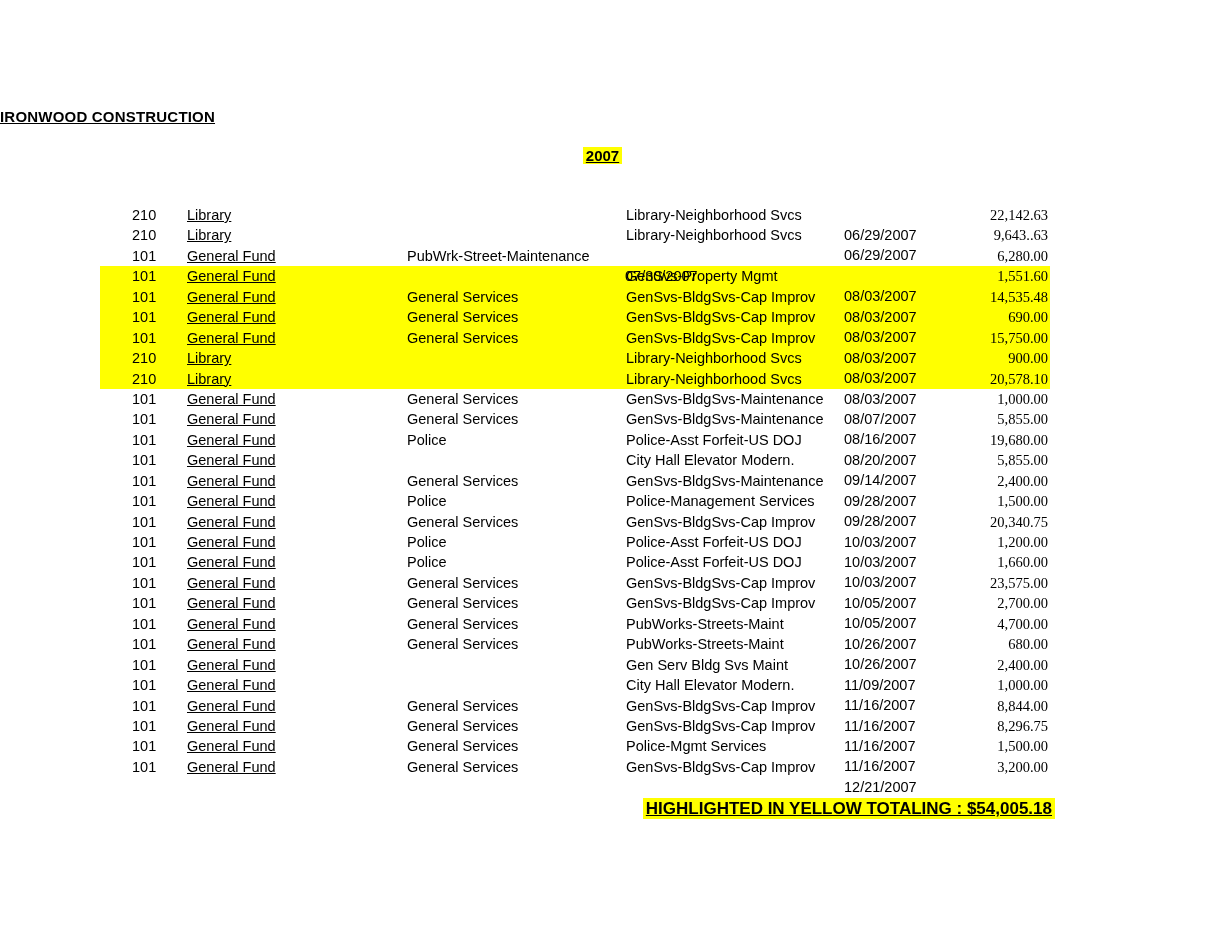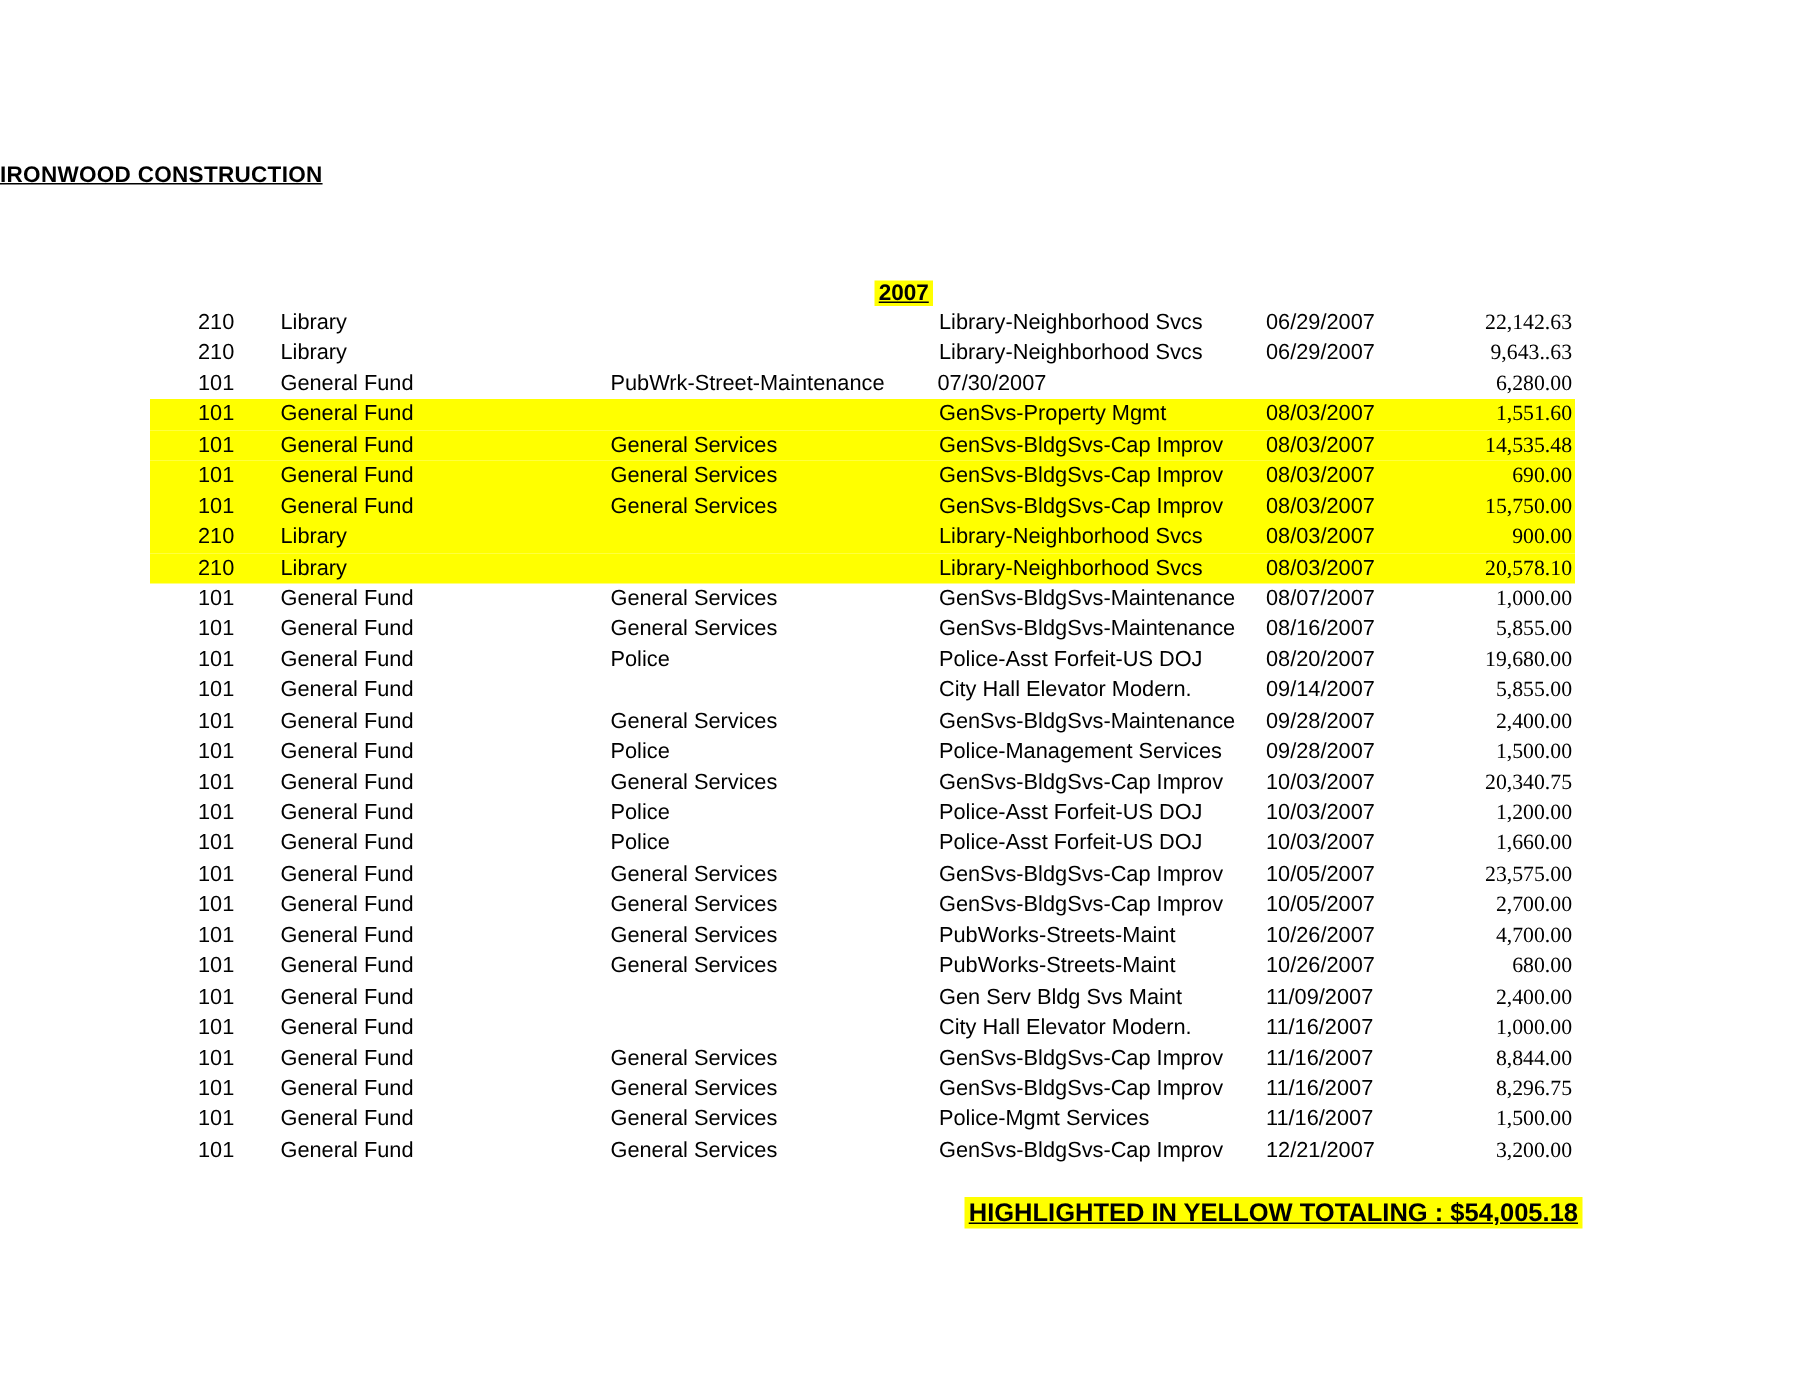--- a/index.html
+++ b/index.html
@@ -22,21 +22,20 @@
     font-weight: bold;
     text-decoration: underline;
     letter-spacing: 0.2px;
   }
   .year-wrap {
     position: absolute;
     top: 147px;
     left: 0;
     width: 1205px;
     text-align: center;
-    margin-top: 40px;
   }
   .year-badge {
     display: inline-block;
     background: var(--highlight, #FFFF00);
     font-size: 15px;
     font-weight: bold;
     text-decoration: underline;
     padding: 0 3px;
   }
   .table {
@@ -47,24 +46,24 @@
   }
   .row {
     display: flex;
     height: 20.45px;
     line-height: 20.45px;
     font-size: 14.5px;
     white-space: nowrap;
   }
   .row.highlighted { background: var(--highlight, #FFFF00); }
   .c1 { width: 63px;  padding-left: 8px; margin-left: 24px; }
-  .c2 { width: 220px; }
+  .c2 { width: 220px; text-decoration: underline; }
   .c3 { width: 219px; }
   .c4 { width: 218px; }
-  .c5 { width: 85px;  }
+  .c5 { width: 85px; margin-top: 20px;  }
   .c6 { flex: 1; text-align: right; padding-right: 2px; font-family: Liberation Serif, serif; }
   .footer-total {
     position: absolute;
     top: 798px;
     right: 150px;
     background: var(--highlight, #FFFF00);
     font-size: 17px;
     font-weight: bold;
     text-decoration: underline;
     line-height: 21px;

